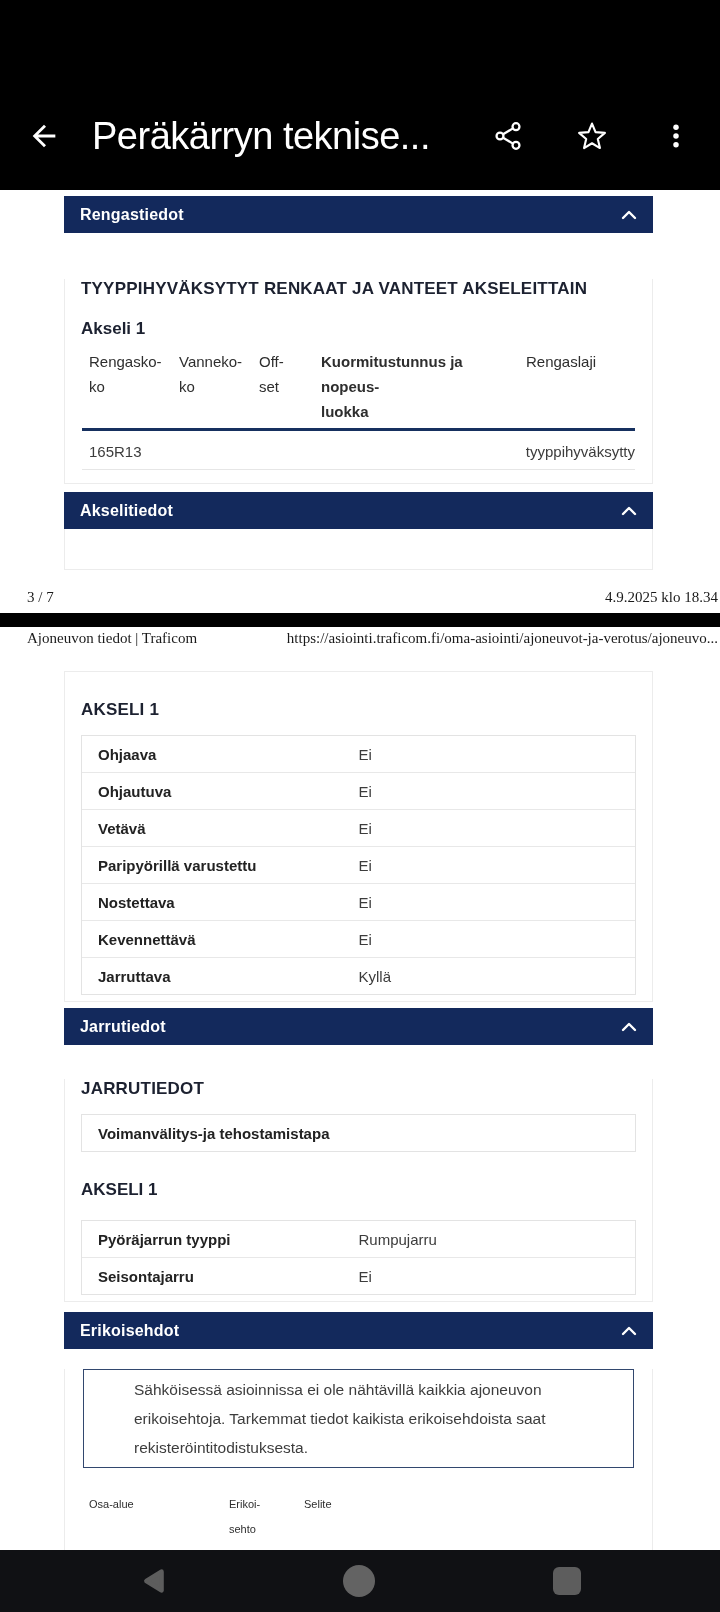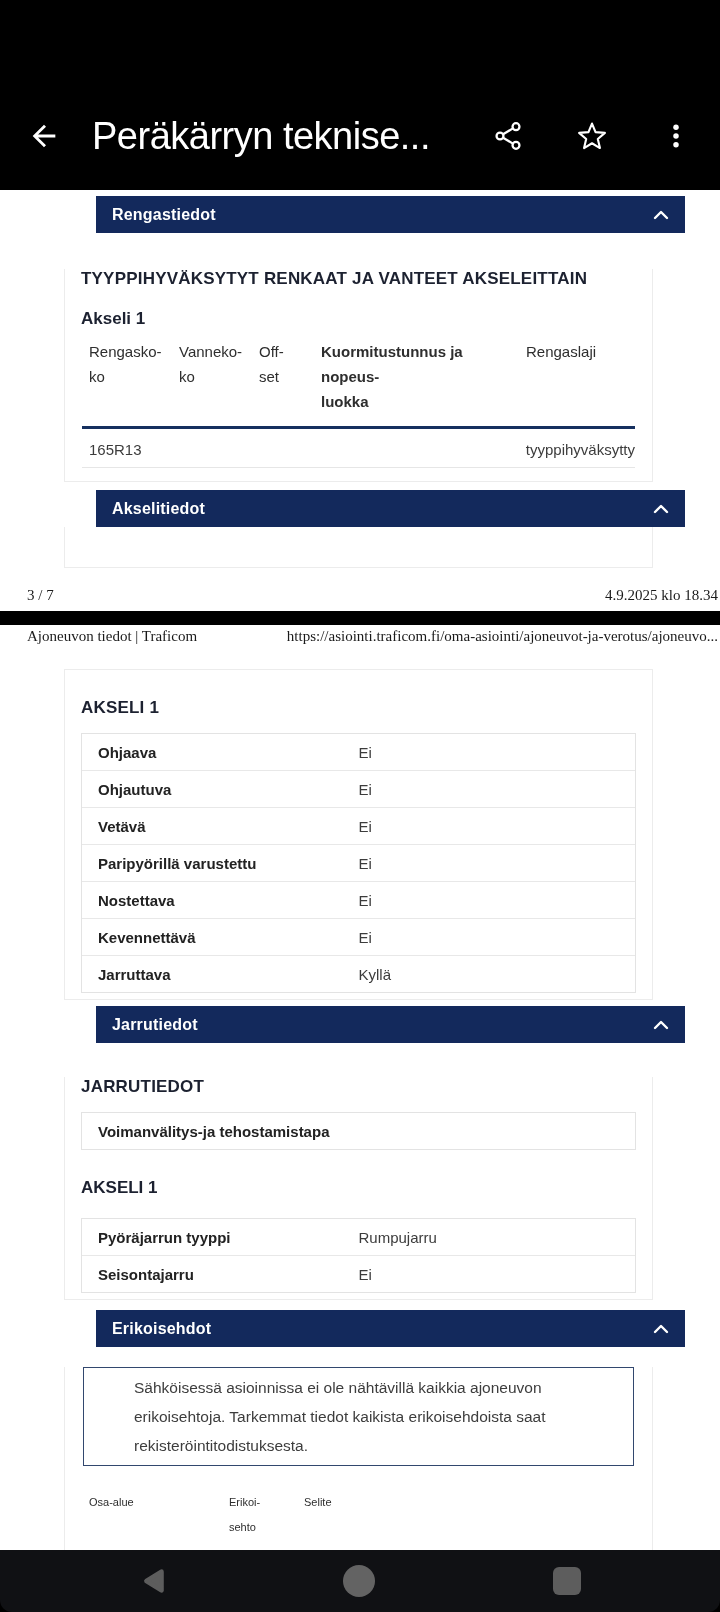--- a/index.html
+++ b/index.html
@@ -1,54 +1,53 @@
 <!DOCTYPE html>
 <html><head>
 <meta charset="utf-8">
 <style>
   html,body{margin:0;padding:0;background:#000;}
   .screen{
     position:relative;width:720px;height:1612px;margin:0 auto;
     background:#000;overflow:hidden;
     font-family:"Liberation Sans",sans-serif;
-    border-radius:12px;
     -webkit-font-smoothing:antialiased;
   }
   
   .app-bar{height:190px;background:#000;display:flex;flex-direction:column;justify-content:flex-end;}
   .app-bar-row{height:92px;display:flex;align-items:center;padding:0 24px 8px 24px;}
   .icon-btn{display:flex;align-items:center;justify-content:center;width:40px;height:48px;flex:0 0 auto;}
   .app-title{
     color:#fff;font-size:38px;font-weight:400;letter-spacing:-.5px;
     margin-left:28px;white-space:nowrap;overflow:hidden;flex:1 1 auto;
   }
   .app-actions{display:flex;align-items:center;gap:44px;margin-left:12px;}
   
   .viewer{background:#fff;}
   .pdf-page{background:#fff;}
   .page1{padding:6px 0 7px 0;}
   .page2{padding:3px 0 0 0;}
   .page-divider{height:14px;background:#000;}
   .section-bar{
-    width:589px;height:37px;margin-left:96px;background:#13295c;
+    width:589px;height:37px;margin-left:64px;background:#13295c;
     display:flex;align-items:center;justify-content:space-between;
     padding:0 16px;box-sizing:border-box;
   }
   .section-bar .bar-label{color:#fff;font-size:16px;font-weight:700;letter-spacing:.2px;}
   .section-body{
     width:589px;margin-left:64px;box-sizing:border-box;background:#fff;
     border:1px solid #ececec;border-top:none;
   }
   .doc-heading{
-    margin:36px 16px 0 16px;font-size:17px;font-weight:700;color:#1c2130;letter-spacing:.2px;
+    margin:46px 16px 0 16px;font-size:17px;font-weight:700;color:#1c2130;letter-spacing:.2px;
   }
   .doc-subheading{margin:20px 16px 0 16px;font-size:17px;font-weight:700;color:#1c2130;}
   
   .tire-table{margin:10px 17px 0 17px;}
-  .tire-head{display:flex;padding-bottom:12px;border-bottom:3px solid #16305f;}
+  .tire-head{display:flex;padding-bottom:4px;border-bottom:3px solid #16305f;}
   .tire-head .th{font-size:15px;color:#2e2e2e;line-height:25px;white-space:pre-line;padding-left:7px;box-sizing:border-box;}
   .tc1{width:90px;} .tc2{width:80px;} .tc3{width:62px;} .tc4{width:205px;font-weight:bold;} .tc5{flex:1;}
   .tire-row{display:flex;align-items:center;padding:12px 0 9px 0;border-bottom:1px solid #e6e6e6;margin-bottom:13px;gap:47px;}
   .tire-row .td{font-size:15px;color:#3c3c3c;padding-left:7px;box-sizing:border-box;}
   .gap8{height:8px;background:#fff;}
   .empty-body{height:41px;}
   
   .print-line{
     display:flex;justify-content:space-between;align-items:baseline;
     padding:0 2px;font-family:"Liberation Serif",serif;font-size:15px;color:#1a1a1a;margin-left:25px;

